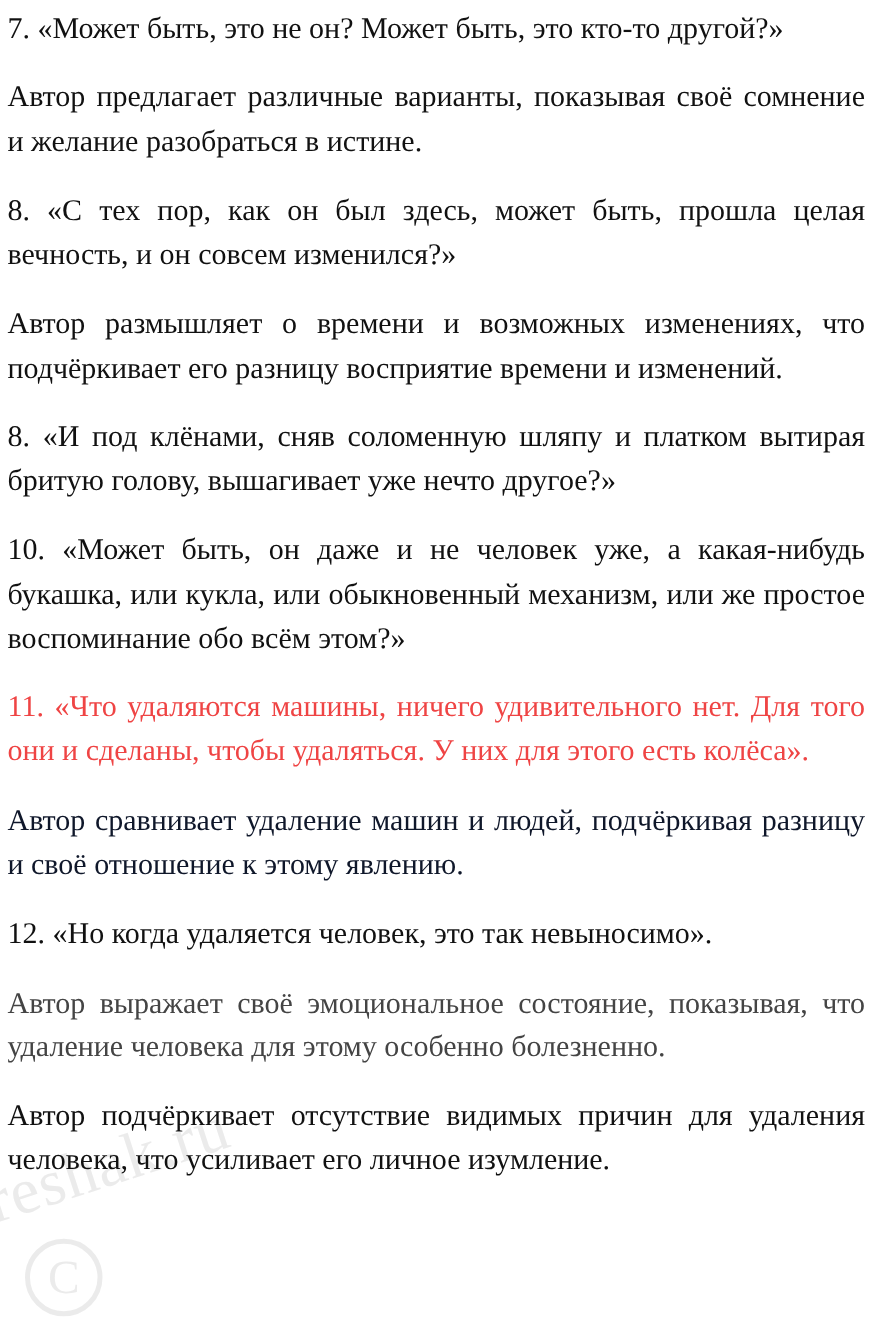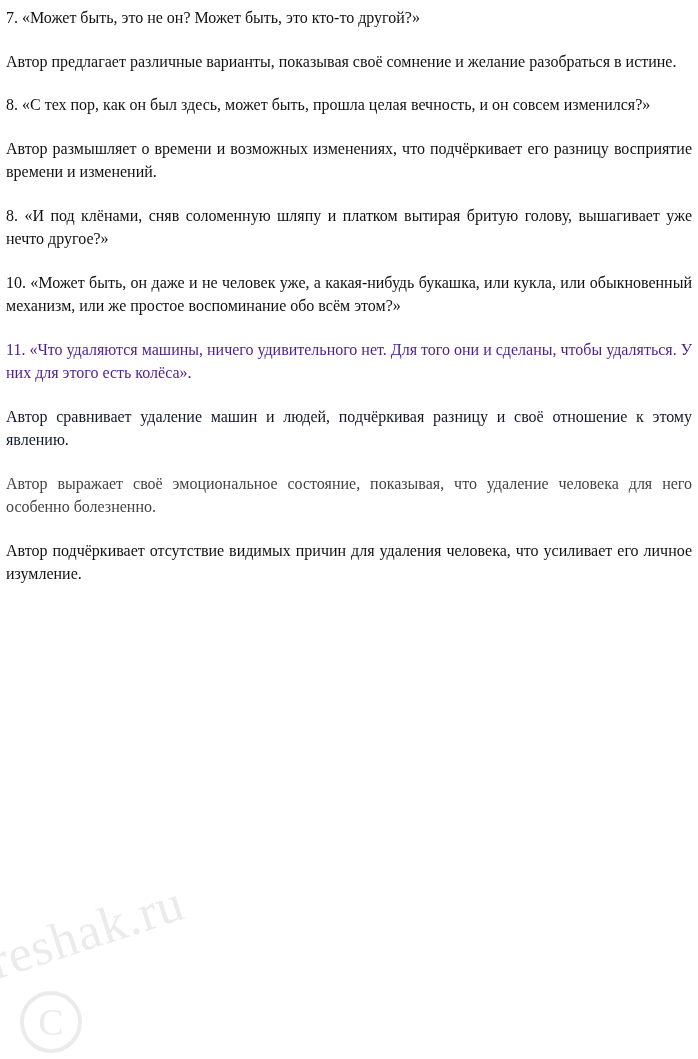--- a/index.html
+++ b/index.html
@@ -23,32 +23,32 @@
     box-sizing: border-box;
   }
   .content {
     position: relative;
     z-index: 2;
     padding: 6px 6px 0 6px;
     box-sizing: border-box;
   }
   p {
     margin: 0 0 20px 0;
-    font-size: 16px;
+    font-size: 24px;
     line-height: 1.47;
     text-align: justify;
     text-justify: inter-word;
     color: #111111;
   }
   p.last {
     margin-bottom: 0;
   }
   
   p.faded {
-    color: #4c1d95;
+    color: #ef4444;
   }
   p.faded2 {
     color: #0f172a;
   }
   p.faded3 {
     color: #444444;
   }
   
   .watermark {
     position: absolute;
@@ -108,17 +108,18 @@
 
   <div class="content">
     <p>7. «Может быть, это не он? Может быть, это кто-то другой?»</p>
     <p>Автор предлагает различные варианты, показывая своё сомнение и желание разобраться в истине.</p>
     <p>8. «С тех пор, как он был здесь, может быть, прошла целая вечность, и он совсем изменился?»</p>
     <p>Автор размышляет о времени и возможных изменениях, что подчёркивает его разницу восприятие времени и изменений.</p>
     <p>8. «И под клёнами, сняв соломенную шляпу и платком вытирая бритую голову, вышагивает уже нечто другое?»</p>
     <p>10. «Может быть, он даже и не человек уже, а какая-нибудь букашка, или кукла, или обыкновенный механизм, или же простое воспоминание обо всём этом?»</p>
     <p class="faded">11. «Что удаляются машины, ничего удивительного нет. Для того они и сделаны, чтобы удаляться. У них для этого есть колёса».</p>
     <p class="faded2">Автор сравнивает удаление машин и людей, подчёркивая разницу и своё отношение к этому явлению.</p>
-    <p class="faded3">Автор выражает своё эмоциональное состояние, показывая, что удаление человека для него особенно болезненно.</p>
+    <p>12. «Но когда удаляется человек, это так невыносимо».</p>
+    <p class="faded3">Автор выражает своё эмоциональное состояние, показывая, что удаление человека для этому особенно болезненно.</p>
     <p class="last">Автор подчёркивает отсутствие видимых причин для удаления человека, что усиливает его личное изумление.</p>
   </div>
 
 </div>
 
 </body></html>

